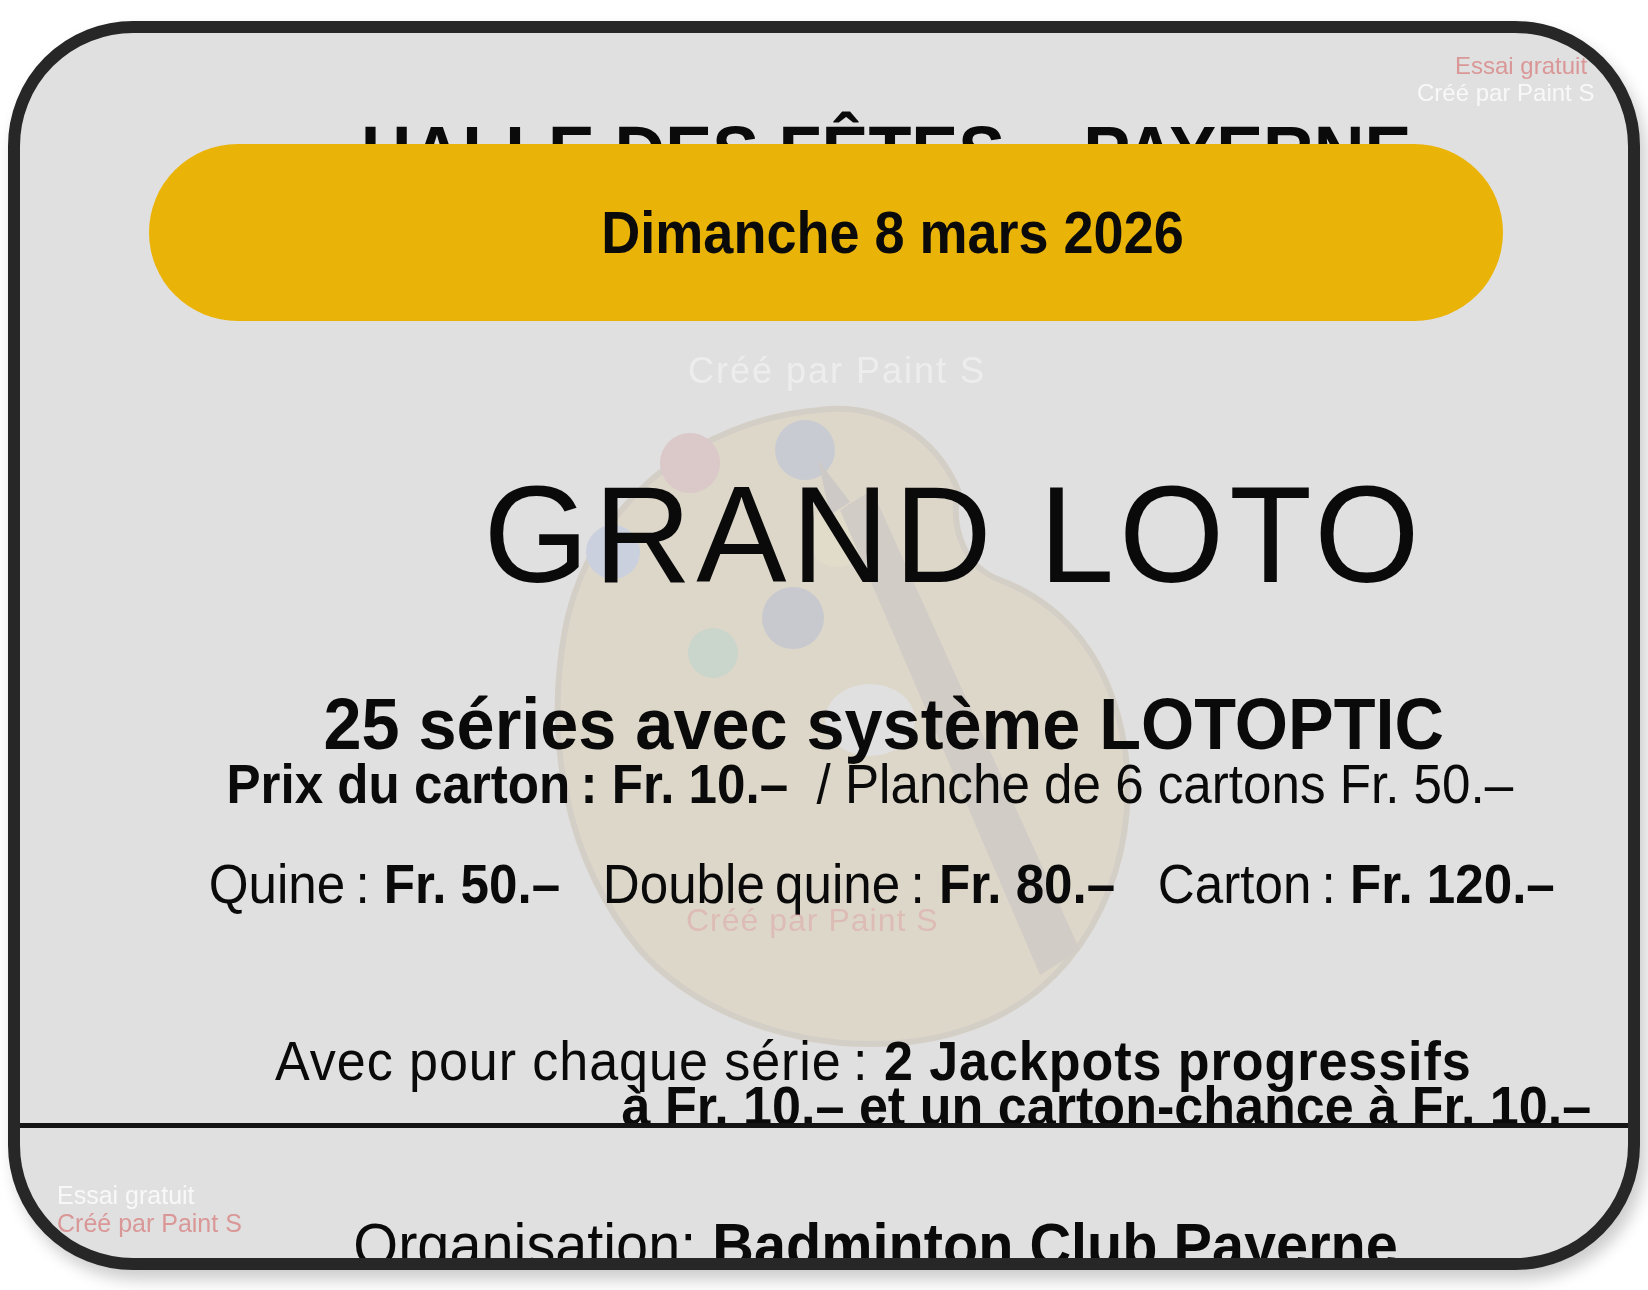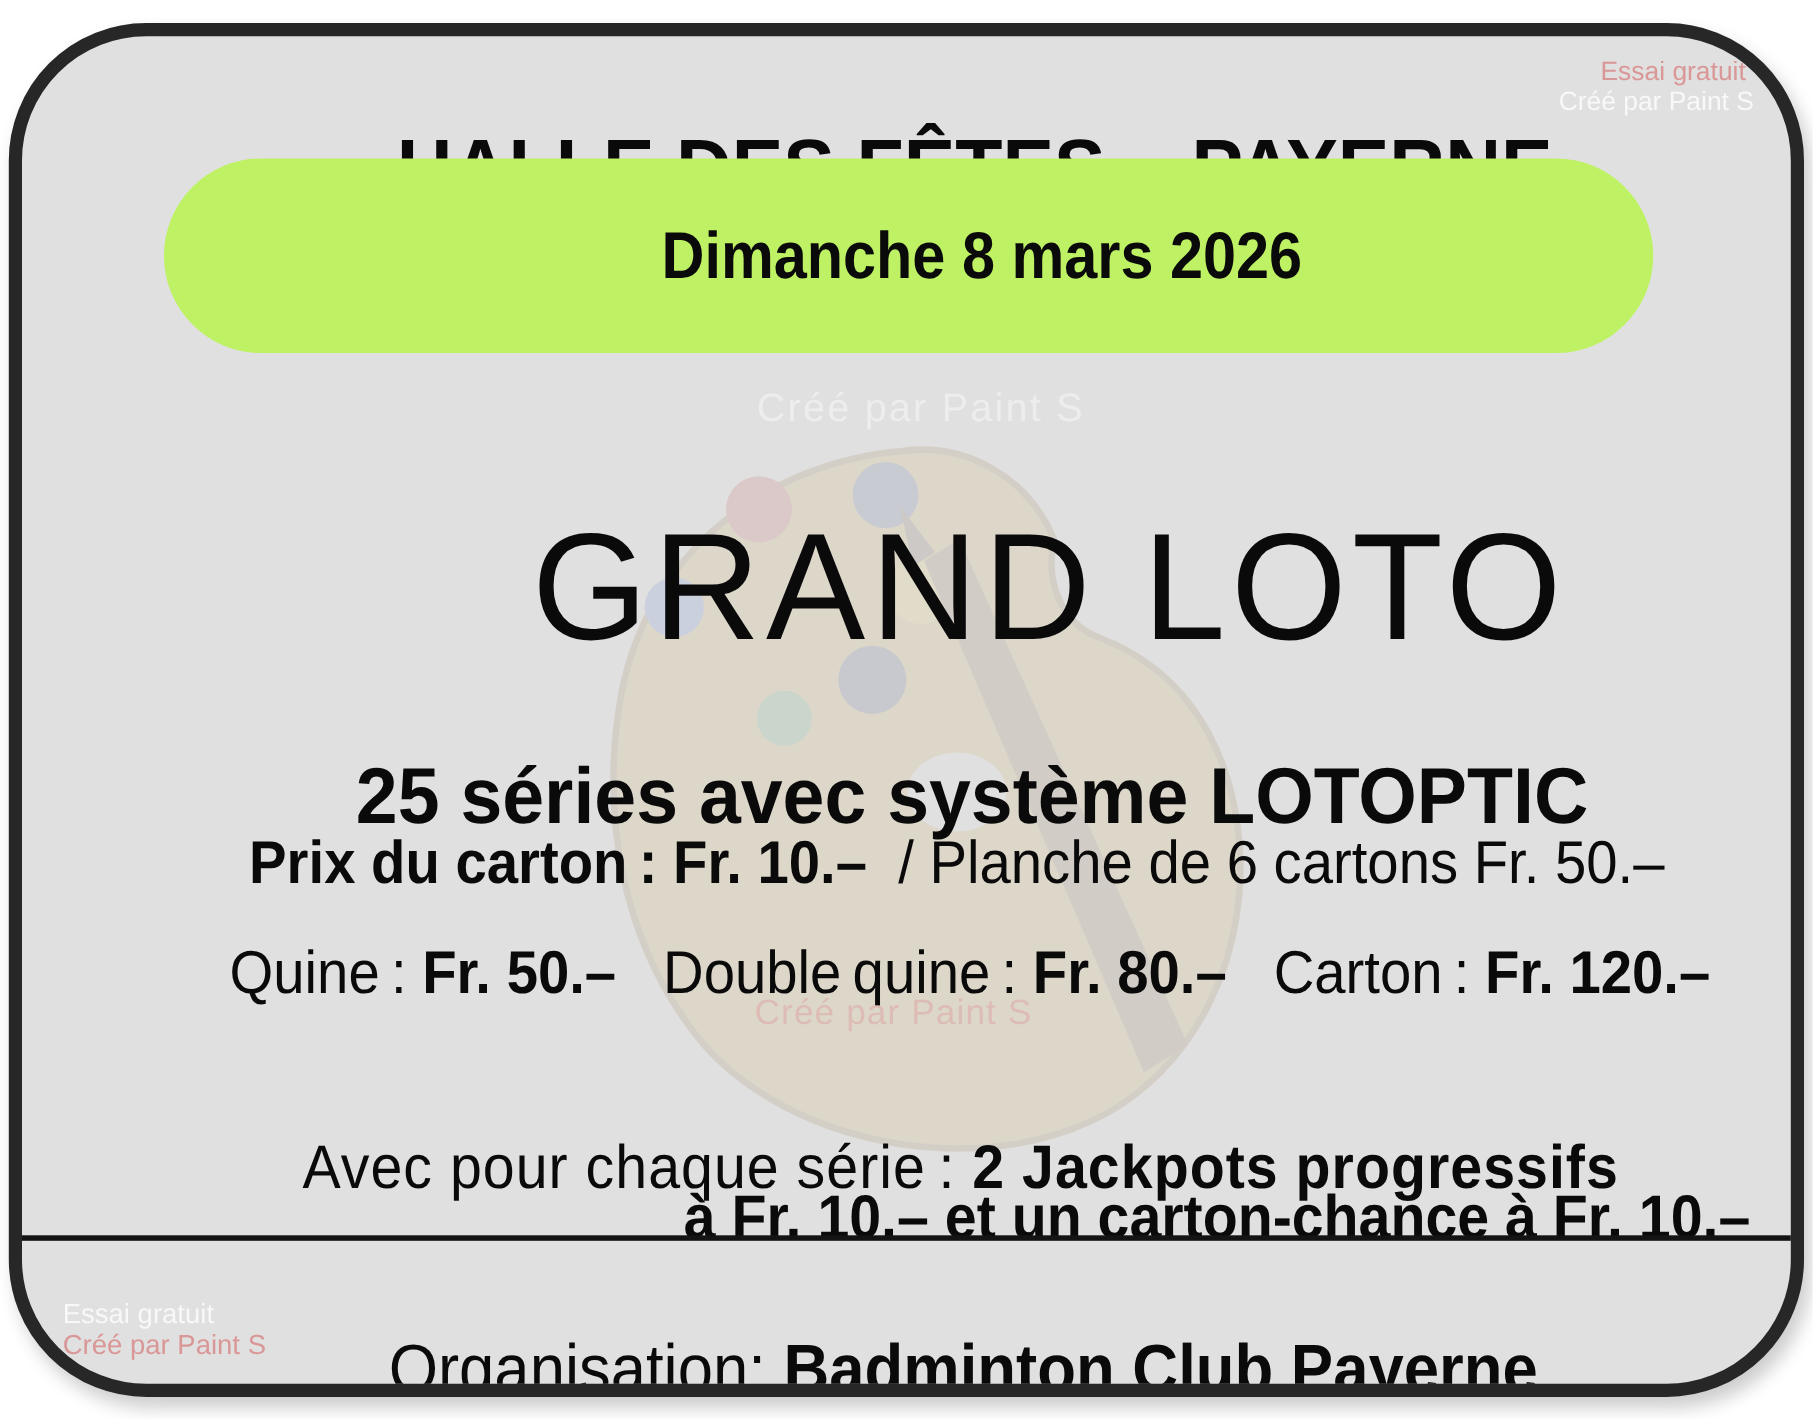--- a/index.html
+++ b/index.html
@@ -15,21 +15,21 @@
   .sx{display:inline-block;transform-origin:center;}
   .sx98{transform:scaleX(.98);}
   .sx95{transform:scaleX(.95);}
   .sx93{transform:scaleX(.93);}
   .sx90{transform:scaleX(.90);}
   .sx88{transform:scaleX(.88);}
   .b{font-weight:bold;}
   .venue{top:9px;font-size:74px;font-weight:bold;}
   .pill{
     position:absolute;left:129px;top:111px;width:1354px;height:177px;
-    background:#bef264;border-radius:90px;
+    background:#eab308;border-radius:90px;
     display:flex;flex-direction:column;justify-content:center;align-items:center;
   }
   .pl{font-weight:bold;font-size:60px;line-height:73px;white-space:pre;text-align:center;}
   .grand{top:294px;font-size:138px;font-weight:normal;letter-spacing:5px;}
   .prize{top:447px;font-size:84px;font-weight:bold;}
   .series{top:583px;font-size:72px;font-weight:bold;}
   .price{top:669px;font-size:55px;}
   .wins{top:769px;font-size:55px;padding-left:24px;}
   .jp1{top:944px;font-size:56px;letter-spacing:1px;}
   .jp2{top:989px;font-size:56px;font-weight:bold;text-align:right;}

